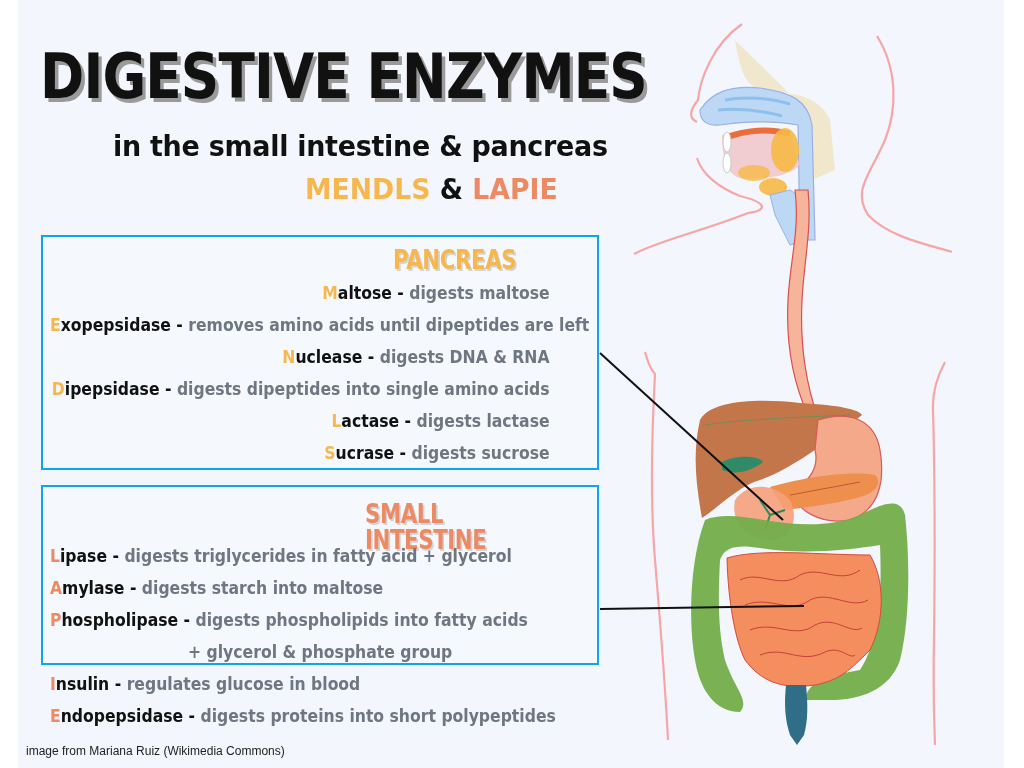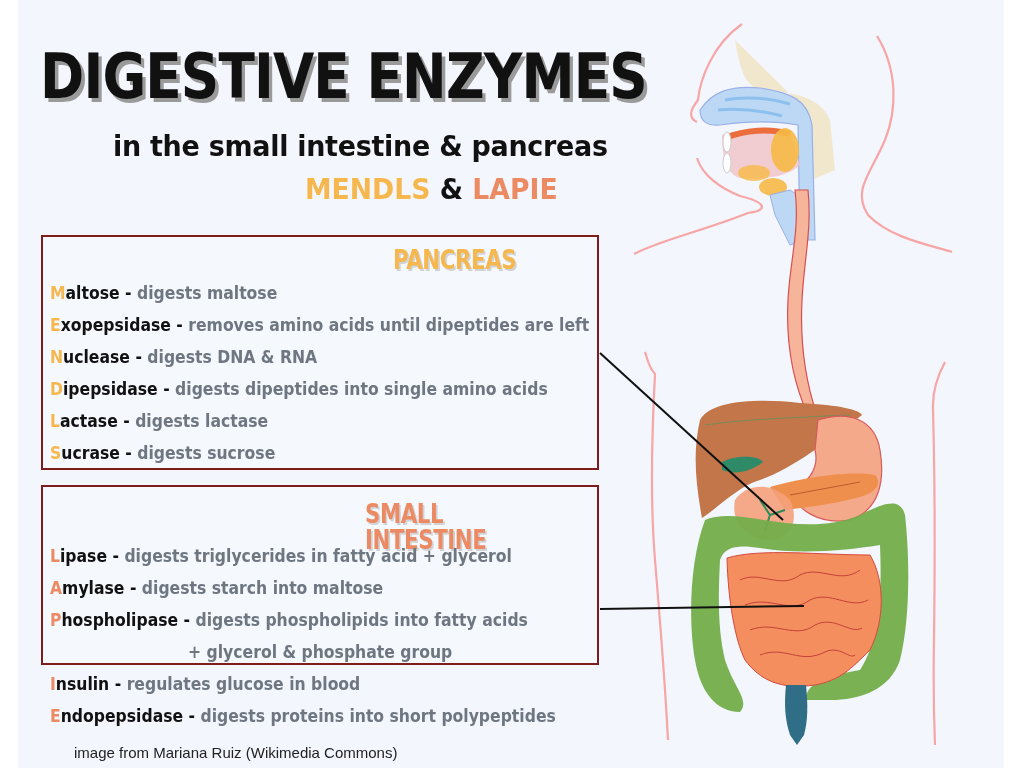--- a/index.html
+++ b/index.html
@@ -24,48 +24,48 @@
       font-size: 29px; color: #111; letter-spacing: -0.3px;
       transform: scaleX(0.93); transform-origin: left top; line-height: 1.1;
     }
     .mnemonic {
       position: absolute; left: 305px; top: 174px;
       font-family: "DejaVu Sans", sans-serif; font-size: 29px; font-weight: bold;
       transform: scaleX(0.92); transform-origin: left top; line-height: 1.1;
     }
     .panel {
       position: absolute; left: 41px; width: 558px;
-      border: 2px solid #7f1d1d; background: #f5f8fd; box-sizing: border-box;
+      border: 2px solid #0ea5e9; background: #f5f8fd; box-sizing: border-box;
     }
     .panel.pancreas { top: 235px; height: 235px; }
     .panel.small { top: 485px; height: 180px; }
     .panel-title {
       position: absolute; font-family: "DejaVu Sans", sans-serif; font-weight: bold;
       font-size: 26px; letter-spacing: -0.5px; line-height: 1;
       transform: scaleX(0.82); transform-origin: left top;
       text-shadow: 2px 2px 0 rgba(0,0,0,0.15);
     }
     .panel.pancreas .panel-title { left: 350px; top: 10px; }
     .panel.small .panel-title { left: 322px; top: 14px; }
     .rows { position: absolute; left: 7px; right: 4px; }
-    .panel.pancreas .rows { top: 40px; }
+    .panel.pancreas .rows { top: 40px; text-align: right; }
     .panel.small .rows { top: 53px; }
     .row {
       height: 32px; line-height: 32px; white-space: nowrap;
       font-family: "DejaVu Sans", sans-serif; font-size: 17px;
       transform: scaleX(0.92); transform-origin: left center;
     }
     .row .initial { font-weight: bold; }
     .row .name { font-weight: bold; color: #111; }
     .row .dash { font-weight: bold; color: #111; }
     .row .desc { color: #6e7681; font-weight: bold; }
     .row.cont { padding-left: 150px; }
     .credit {
       position: absolute; left: 26px; top: 744px; font-family: "Liberation Sans", sans-serif;
-      font-size: 15px; color: #222; margin-left: 48px;
+      font-size: 12px; color: #222;
     }
     .anatomy { position: absolute; left: 0; top: 0; width: 1024px; height: 768px; pointer-events: none; }
   </style>
 </head>
 <body>
 
 <div class="canvas"></div>
 
 <svg class="anatomy" viewBox="0 0 1024 768" xmlns="http://www.w3.org/2000/svg">
 

